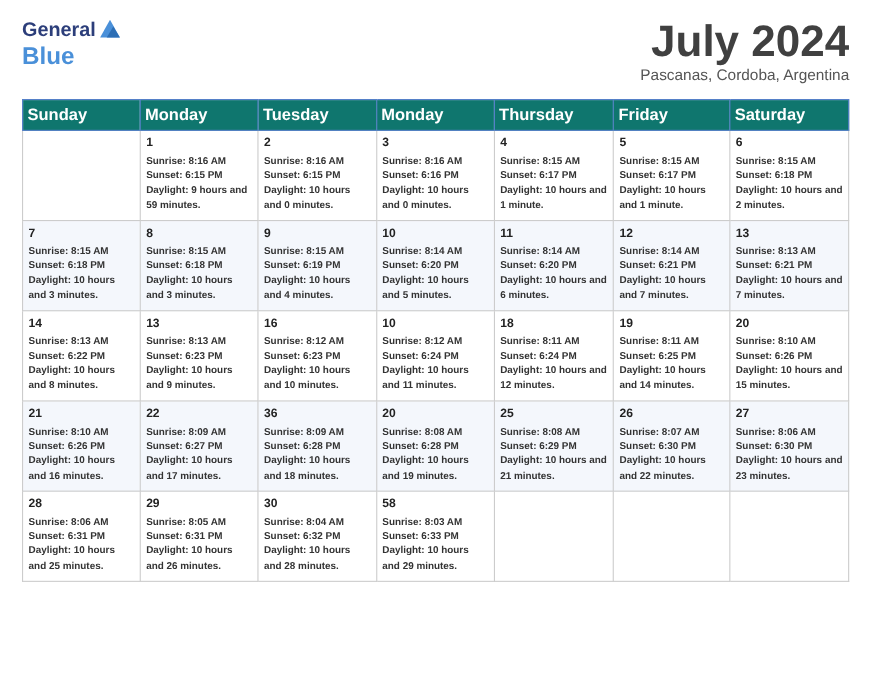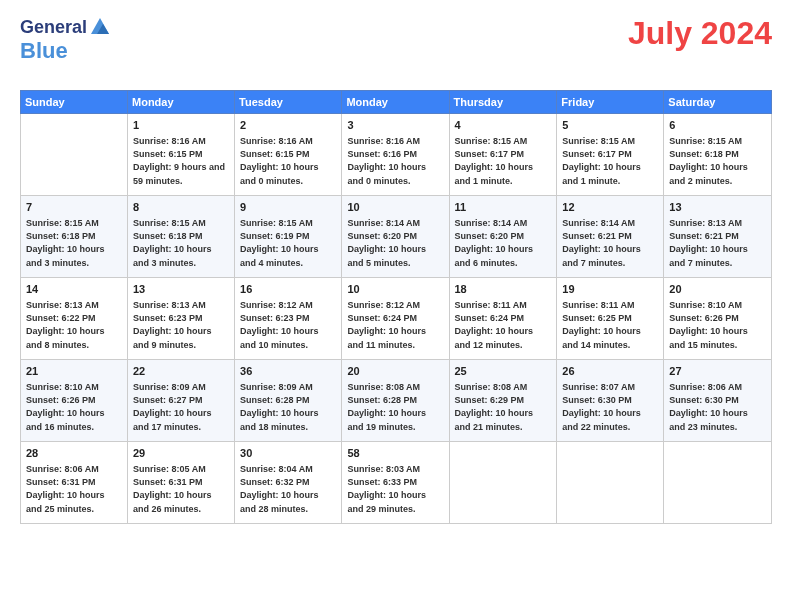--- a/index.html
+++ b/index.html
@@ -13,21 +13,21 @@
     .page {
       width: 792px;
       height: 612px;
       padding: 16px 20px;
       background: #fff;
     }
     .header {
       display: flex;
       justify-content: space-between;
       align-items: flex-start;
-      margin-bottom: 26px;
+      margin-bottom: 14px;
     }
     .logo {
       display: flex;
       flex-direction: column;
       align-items: flex-start;
     }
     .logo-text {
       display: flex;
       align-items: center;
     }
@@ -43,40 +43,40 @@
     }
     .logo-icon {
       width: 22px;
       height: 22px;
       margin-left: 2px;
     }
     .title-section {
       text-align: right;
     }
     .month-title {
-      font-size: 32px;
-      font-weight: bold;
-      color: #ef4444;
+      font-size: 40px;
+      font-weight: bold;
+      color: #404040;
       line-height: 1.1;
     }
     .location {
       font-size: 14px;
       color: #555;
     }
     .calendar {
       width: 100%;
       border-collapse: collapse;
       font-size: 10px;
     }
     .calendar th {
-      background-color: #3b82f6;
+      background-color: #0f766e;
       color: #fff;
       padding: 5px 4px;
       text-align: left;
-      font-size: 11px;
+      font-size: 15px;
       font-weight: bold;
       border: 1px solid #5580c8;
     }
     .calendar td {
       border: 1px solid #ccc;
       vertical-align: top;
       padding: 4px 5px;
       width: 113px;
       height: 82px;
       color: #333;
@@ -114,20 +114,21 @@
           <polygon points="11,2 20,18 2,18" fill="#4a90d9"></polygon>
           <polygon points="14,8 20,18 8,18" fill="#2c6eb5"></polygon>
         </svg>
       </div>
       <div>
         <span class="logo-blue">Blue</span>
       </div>
     </div>
     <div class="title-section">
       <div class="month-title">July 2024</div>
+      <div class="location">Pascanas, Cordoba, Argentina</div>
     </div>
   </div>
 
   <table class="calendar">
     <thead>
       <tr>
         <th>Sunday</th>
         <th>Monday</th>
         <th>Tuesday</th>
         <th>Monday</th>

